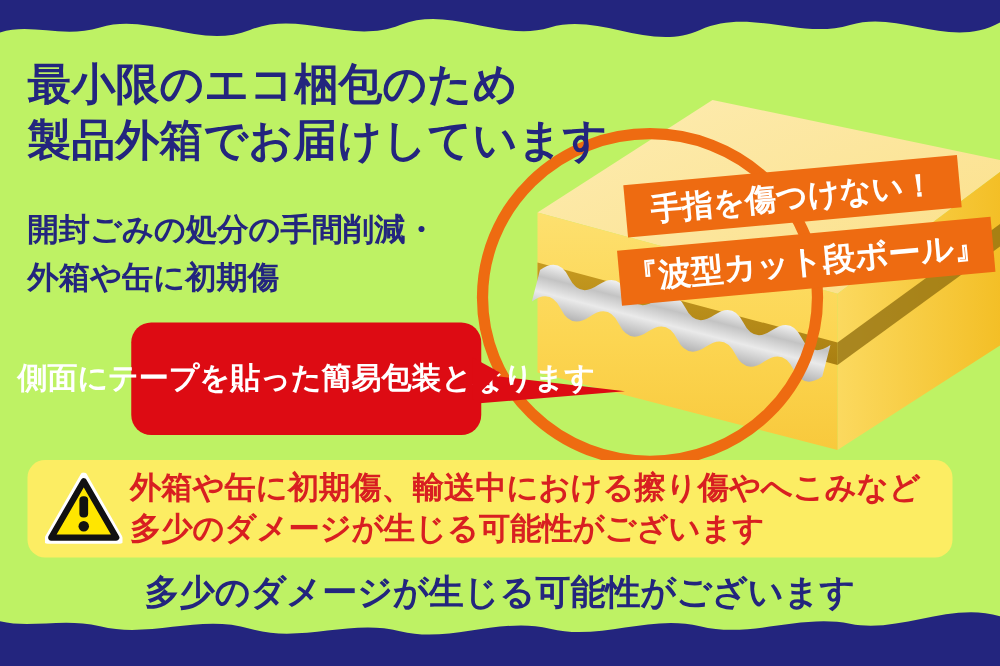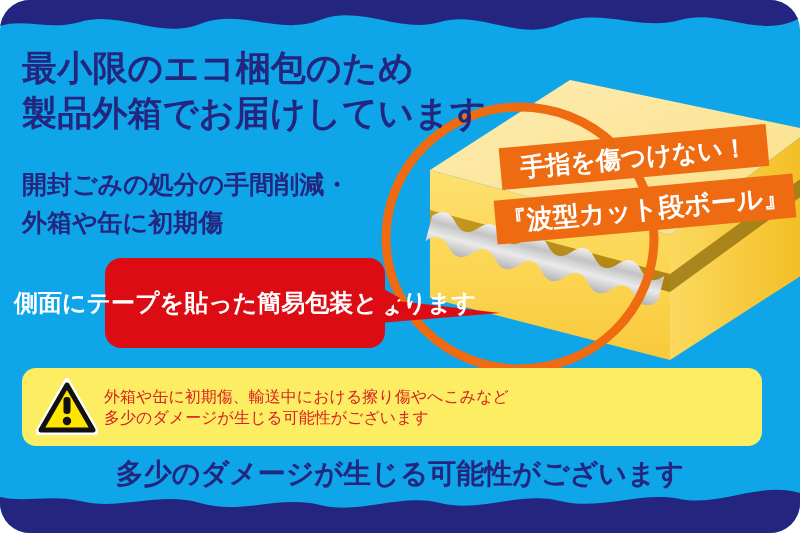--- a/index.html
+++ b/index.html
@@ -7,23 +7,22 @@
     padding: 0;
     background: #ffffff;
   }
   body {
     font-family: "Liberation Sans", "DejaVu Sans", sans-serif;
   }
   #poster {
     position: relative;
     width: 800px;
     height: 533px;
-    background: #0ea5e9;
+    background: #bef264;
     overflow: hidden;
-    border-radius: 30px;
   }
 
   
   .wave {
     position: absolute;
     left: 0;
     width: 800px;
     pointer-events: none;
   }
   .wave-top { top: 0; height: 46px; }
@@ -166,22 +165,22 @@
     box-sizing: border-box;
   }
   .warn-icon {
     flex: 0 0 auto;
     width: 62px;
     height: 58px;
     margin-right: 6px;
   }
   .caution-text {
     color: #d81f21;
-    font-size: 16px;
-    font-weight: normal;
+    font-size: 25px;
+    font-weight: bold;
     line-height: 1.32;
   }
   .caution-text .line { display: block; white-space: nowrap; }
 
   
   .closing {
     position: absolute;
     left: 0;
     top: 455px;
     width: 800px;

